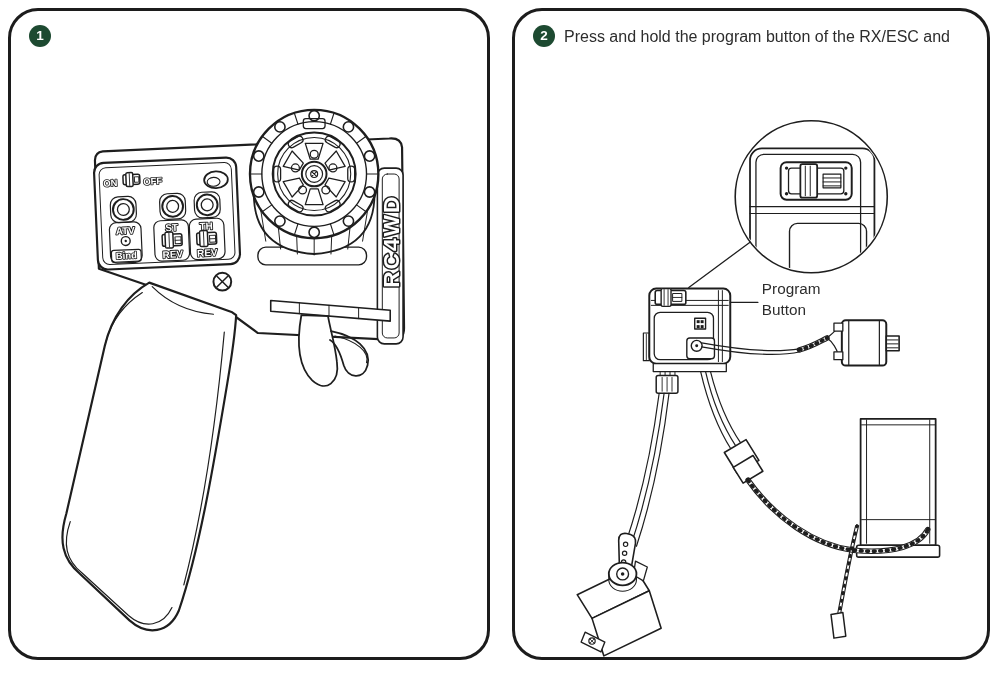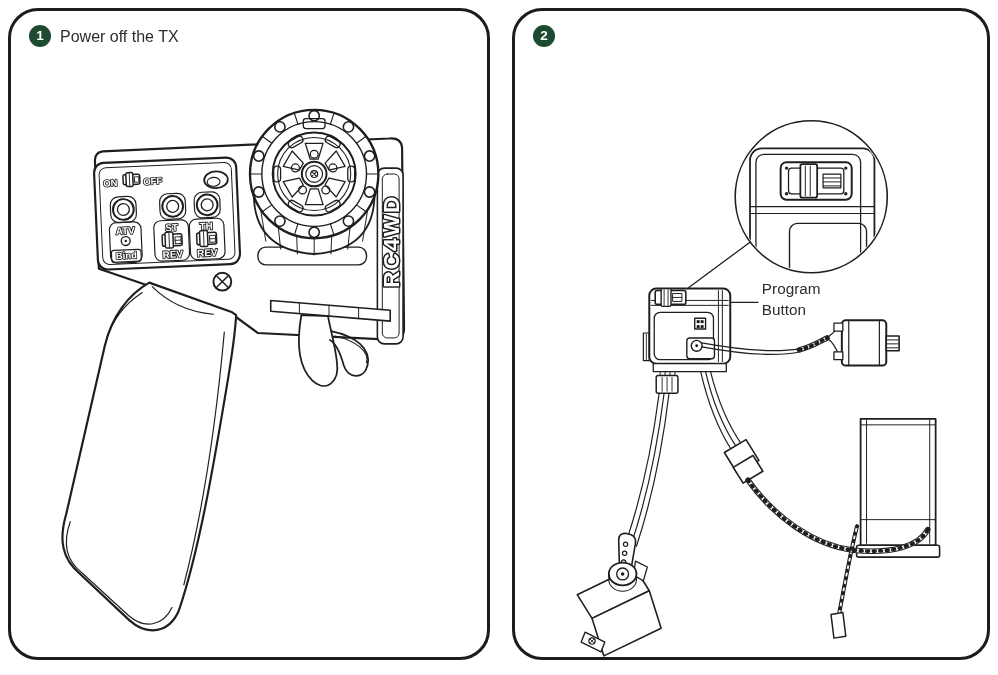--- a/index.html
+++ b/index.html
@@ -170,21 +170,20 @@
         <path class="fw" stroke-width="1.6" d="M 271,300 L 392,310 L 392,321 L 271,311 Z"></path>
         <path class="ln" stroke-width="1" d="M 300,302.5 L 300,313.5 M 330,305 L 330,316 M 360,307.5 L 360,318.5"></path>
         <path class="fw" stroke-width="1.8" d="M 302,315 C 297,343 299,367 313,381 C 327,394 341,383 338,362 C 336,344 331,328 329,316 Z"></path>
         <path class="ln" stroke-width="1.8" d="M 332,331 C 357,336 373,349 369,366 C 365,381 349,379 345,366 C 342,355 338,344 331,340"></path>
         <path class="ln" stroke-width="1.1" d="M 336,336 C 358,341 371,352 368,363"></path>
       </g>
     </svg>
 
     <div class="hdr">
       <div class="badge">1</div>
-      <div class="itext">Power off the TX</div>
     </div>
   </div>
 
   <div class="panel" id="panel-right">
     <svg class="art" viewBox="512 8 478 652">
       <defs>
         <clipPath id="calloutClip">
             <circle cx="812" cy="195" r="75.5"></circle>
           </clipPath>
       </defs>
@@ -313,17 +312,18 @@
         <circle class="fd" cx="621" cy="577" r="1.8"></circle>
         <polygon class="fw" stroke-width="1.4" points="583,636 603,646 599,656 579,646"></polygon>
         <circle class="ln" stroke-width="1.2" cx="590" cy="645" r="3.2"></circle>
         <path class="ln" stroke-width="0.9" d="M 588,643 L 592,647 M 592,643 L 588,647"></path>
       </g>
     </svg>
 
     <div class="hdr">
       <div class="badge">2</div>
       <div>
+        <div class="itext">Press and hold the program button of the RX/ESC and</div>
       </div>
     </div>
   </div>
 
 </div>
 
 </body></html>

